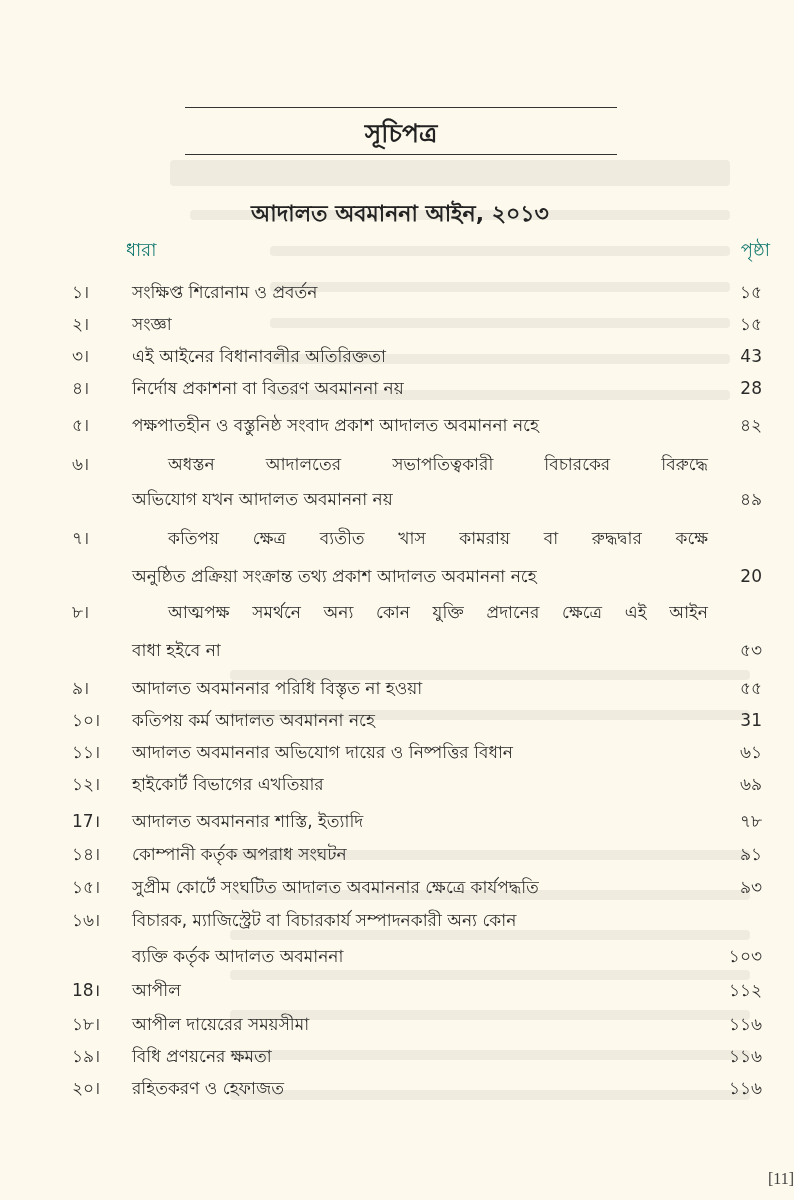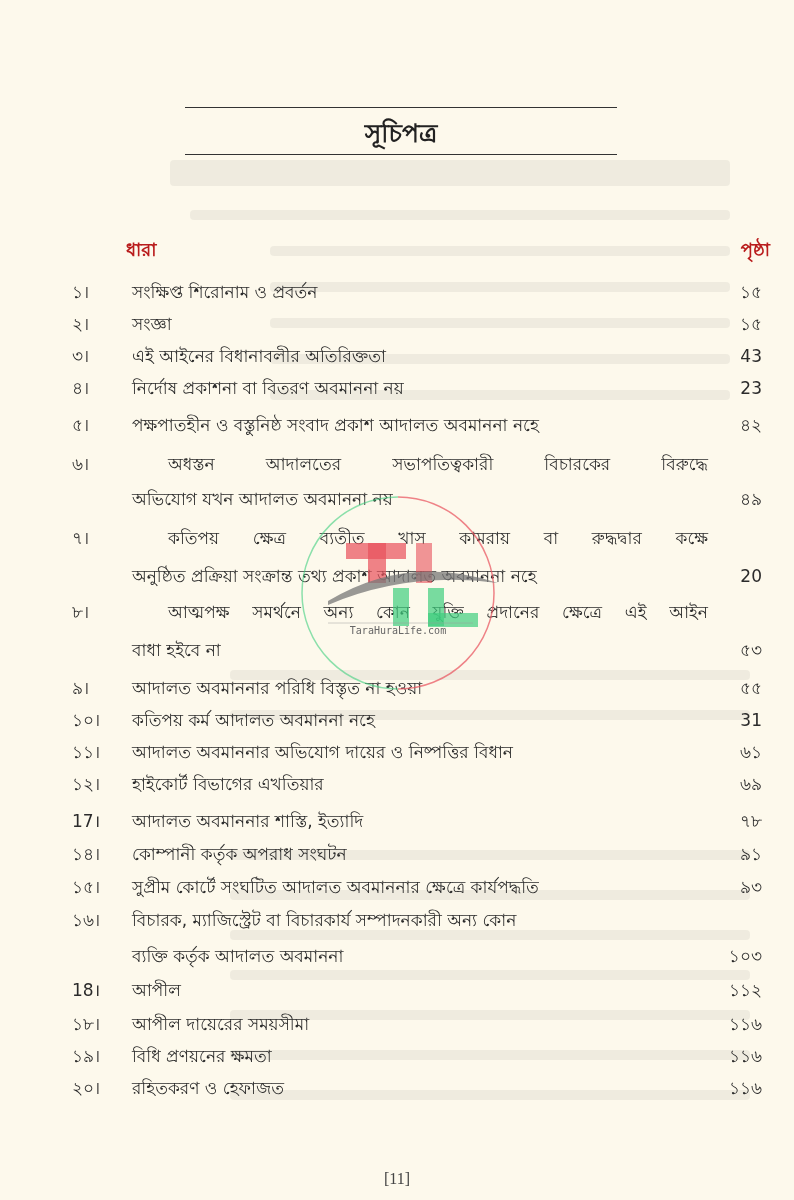--- a/index.html
+++ b/index.html
@@ -58,22 +58,22 @@
       top: 196px;
       text-align: center;
       font-size: 22px;
       font-weight: bold;
       color: #222;
     }
     .col-header {
       position: absolute;
       top: 236px;
       font-size: 18px;
-      font-weight: bold;
-      color: #b91c1c;
+      font-weight: normal;
+      color: #0f766e;
     }
     .col-header.left { left: 126px; }
     .col-header.right { right: 32px; }
 
     .entries {
       position: absolute;
       left: 0; top: 0;
       width: 794px;
     }
     .entry {
@@ -109,21 +109,21 @@
     .watermark {
       position: absolute;
       left: 298px; top: 493px;
       width: 200px; height: 200px;
       pointer-events: none;
     }
     .footer-page {
       position: absolute;
       left: 0; width: 794px;
       top: 1170px;
-      text-align: center;
+      text-align: right;
       font-family: "Liberation Serif", serif;
       font-size: 16px;
       color: #444;
     }
   </style>
 </head>
 <body>
 
 <div class="page">
 
@@ -143,20 +143,21 @@
     <div class="band" style="left:80px;top:820px;width:520px;"></div>
     <div class="band" style="left:80px;top:860px;width:520px;"></div>
     <div class="band" style="left:80px;top:900px;width:520px;"></div>
     <div class="band" style="left:80px;top:940px;width:520px;"></div>
   </div>
 
   <div class="rule top"></div>
   <div class="title">সূচিপত্র</div>
   <div class="rule bottom"></div>
 
+  <div class="subtitle">আদালত অবমাননা আইন, ২০১৩</div>
 
   <div class="col-header left">ধারা</div>
   <div class="col-header right">পৃষ্ঠা</div>
 
   <div class="entries">
 
     <div class="entry" style="top:278px;">
       <span class="num">১।</span>
       <span class="text">সংক্ষিপ্ত শিরোনাম ও প্রবর্তন</span>
       <span class="page-num">১৫</span>
@@ -170,21 +171,21 @@
 
     <div class="entry" style="top:342px;">
       <span class="num">৩।</span>
       <span class="text">এই আইনের বিধানাবলীর অতিরিক্ততা</span>
       <span class="page-num">43</span>
     </div>
 
     <div class="entry" style="top:374px;">
       <span class="num">৪।</span>
       <span class="text">নির্দোষ প্রকাশনা বা বিতরণ অবমাননা নয়</span>
-      <span class="page-num">23</span>
+      <span class="page-num">28</span>
     </div>
 
     <div class="entry" style="top:411px;">
       <span class="num">৫।</span>
       <span class="text">পক্ষপাতহীন ও বস্তুনিষ্ঠ সংবাদ প্রকাশ আদালত অবমাননা নহে</span>
       <span class="page-num">৪২</span>
     </div>
 
     <div class="entry" style="top:450px;">
       <span class="num">৬।</span>
@@ -282,33 +283,15 @@
       <span class="page-num">১১৬</span>
     </div>
 
     <div class="entry" style="top:1074px;">
       <span class="num">২০।</span>
       <span class="text">রহিতকরণ ও হেফাজত</span>
       <span class="page-num">১১৬</span>
     </div>
   </div>
 
-  <div class="watermark">
-    <svg width="200" height="200" viewBox="0 0 200 200">
-      <path d="M100 4 A96 96 0 0 1 100 196" fill="none" stroke="#e8505b" stroke-width="1.5" opacity="0.7"></path>
-      <path d="M100 4 A96 96 0 0 0 100 196" fill="none" stroke="#3fcf7f" stroke-width="1.5" opacity="0.6"></path>
-
-      <rect x="48" y="50" width="60" height="16" fill="#e8505b" opacity="0.7"></rect>
-      <rect x="70" y="50" width="18" height="40" fill="#e8505b" opacity="0.7"></rect>
-      <rect x="118" y="50" width="16" height="40" fill="#e8505b" opacity="0.6"></rect>
-
-      <path d="M30 108 Q110 60 200 90 Q110 78 30 112 Z" fill="#777777" opacity="0.75"></path>
-
-      <rect x="95" y="95" width="16" height="38" fill="#3fcf7f" opacity="0.7"></rect>
-      <rect x="130" y="95" width="16" height="38" fill="#3fcf7f" opacity="0.7"></rect>
-      <rect x="130" y="120" width="50" height="14" fill="#3fcf7f" opacity="0.7"></rect>
-      <line x1="30" y1="130" x2="175" y2="130" stroke="#999" stroke-width="0.8" opacity="0.6"></line>
-    </svg>
-    <div style="position:absolute;left:0;top:132px;width:200px;text-align:center;font-family:'DejaVu Sans Mono',monospace;font-size:10px;color:#666;">TaraHuraLife.com</div>
-  </div>
 
   <div class="footer-page">[11]</div>
 </div>
 
 </body></html>

